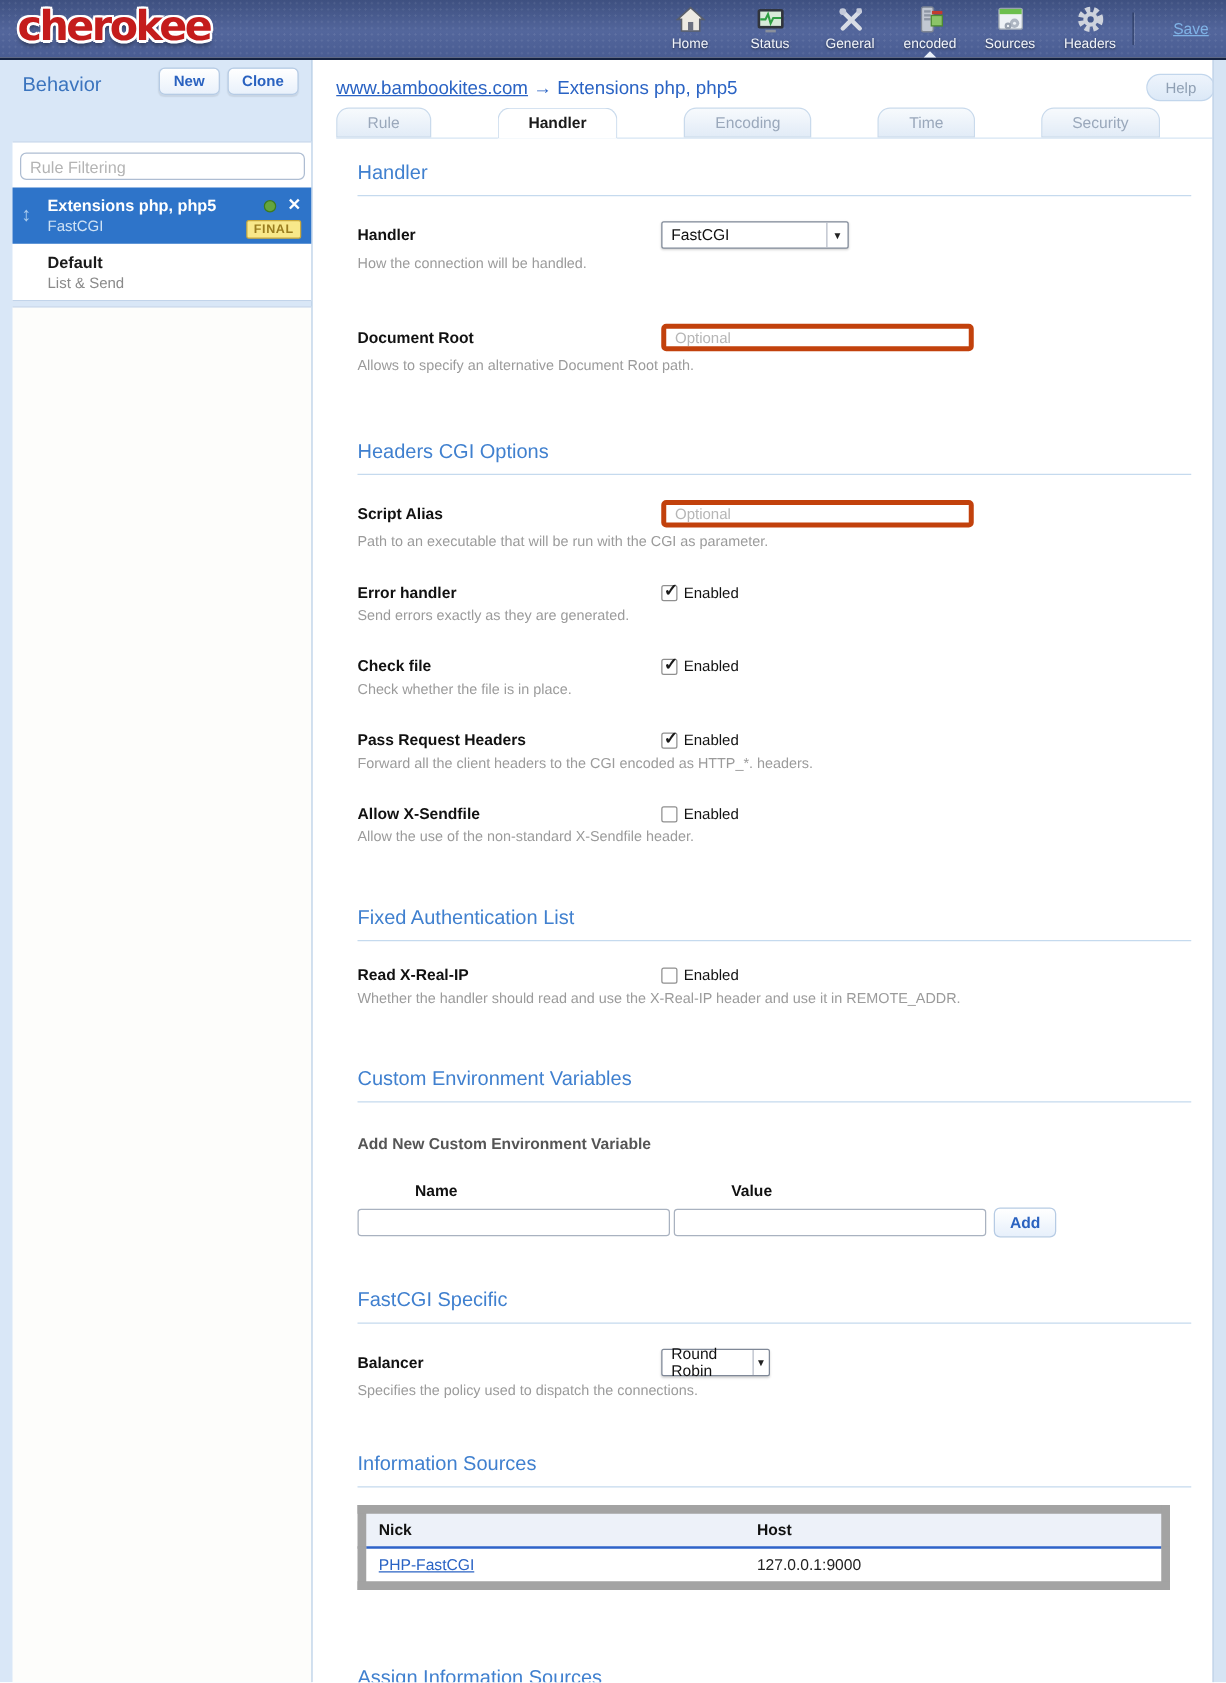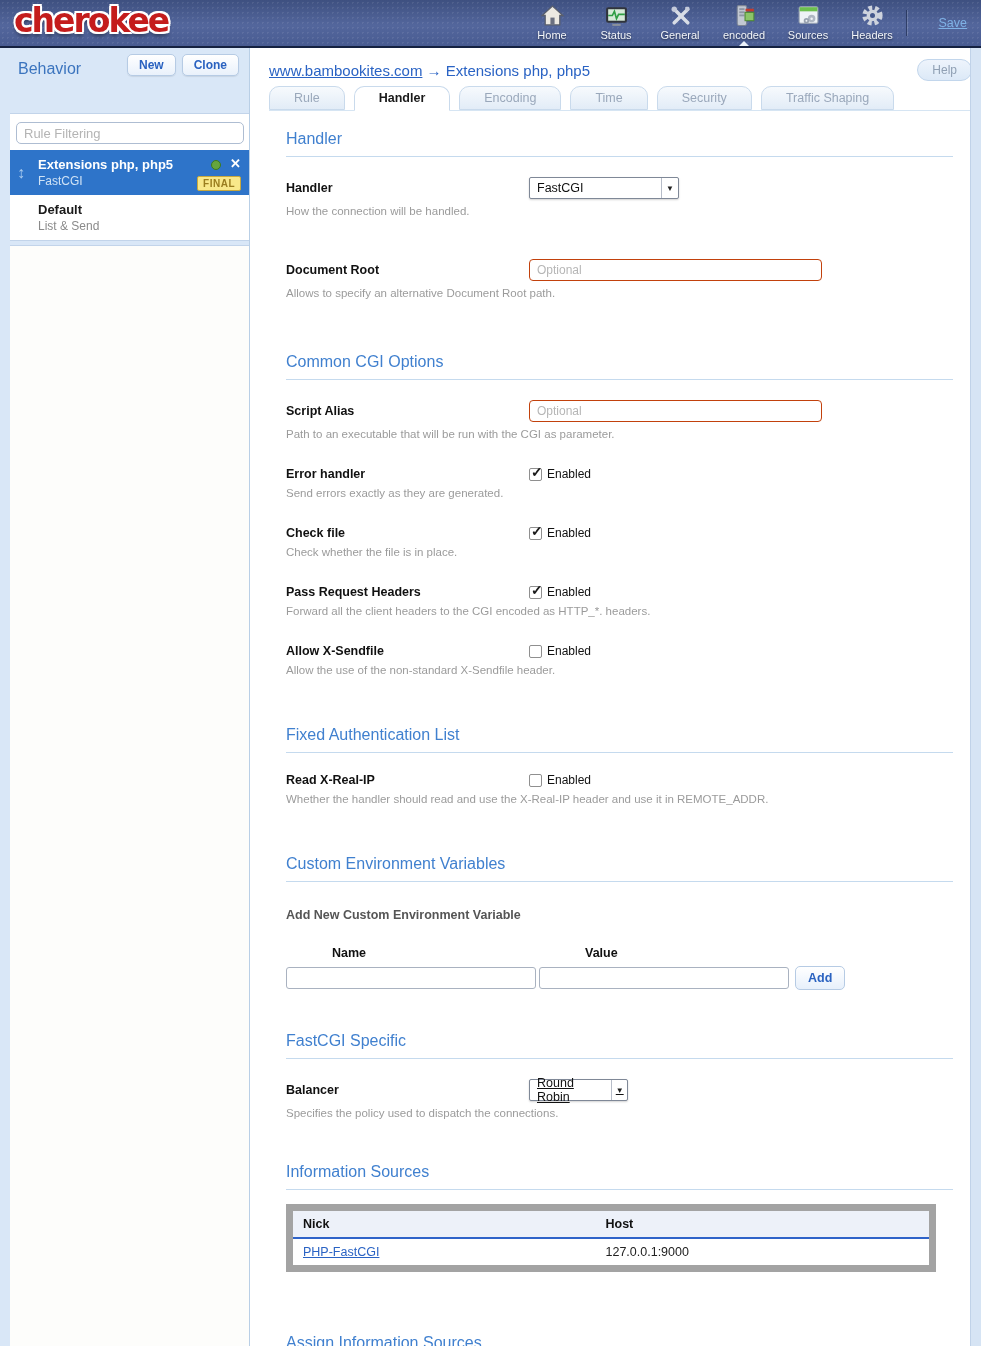--- a/index.html
+++ b/index.html
@@ -73,21 +73,21 @@
   .gutter { position:absolute; right:0; top:48px; width:11px; bottom:0; background:#d6e4f4; border-left:1px solid #c0d2e8; }
 
   .crumb { padding:14px 0 0 18px; font-size:15px; color:#2a63c4; }
   .crumb a { color:#2a63c4; text-decoration:underline; cursor:pointer; }
   .help-btn {
     position:absolute; right:-2px; top:11px; font-size:12px; color:#90a0b4;
     background:linear-gradient(#eef4fc,#dcE9f7); border:1px solid #c2d6ec; border-radius:11px;
     padding:3px 14px; cursor:pointer; font-family:"Liberation Sans", sans-serif;
   }
 
-  .tabs { display:flex; margin:7px 0 0 18px; height:25px; border-bottom:1px solid #d6e5f3; }
+  .tabs { display:flex; margin:7px 0 0 18px; height:25px; border-bottom:1px solid #d6e5f3;gap:44px; }
   .tab {
     padding:0 24px; line-height:23px; font-size:12.5px; color:#9aa8bb; cursor:pointer;
     background:linear-gradient(#f7fafd,#e2ecf7); border:1px solid #c9daec;
     border-radius:10px 10px 0 0; margin-right:9px;
   }
   .tab.active { background:#fff; color:#1a1a1a; font-weight:bold; border-bottom:1px solid #fff; margin-bottom:-1px; z-index:2; }
 
   .content { padding:0 17px 0 35px; }
   .sec-head { font-size:16px; color:#4080cf; padding-bottom:8px; border-bottom:1px solid #c5daee; font-weight:normal; }
 
@@ -95,24 +95,24 @@
   .flabel { width:243px; font-size:12.5px; font-weight:bold; color:#111; flex:none; }
   .caption { font-size:11.5px; color:#9b9b9b; margin-top:6px; }
 
   .select {
     display:inline-flex; align-items:center; justify-content:space-between;
     border:1px solid #7f8897; border-radius:2px; background:#fff; height:22px;
     padding-left:7px; font-size:12.5px; color:#111; cursor:pointer; box-shadow:0 1px 2px rgba(0,0,0,.18);
   }
   .select .arrow { width:17px; align-self:stretch; border-left:1px solid #b6bcc8; display:flex; align-items:center; justify-content:center; font-size:8px; color:#222; margin-left:8px; }
   .sel-handler { width:150px; }
-  .sel-balancer { width:99px;text-decoration:underline; }
+  .sel-balancer { width:87px; }
 
   .opt-input {
-    width:293px; height:22px; border:1px solid #c2410c; border-radius:4px; padding:0 7px;
+    width:250px; height:22px; border:4px solid #c2410c; border-radius:4px; padding:0 7px;
     font-size:12px; color:#444; font-family:"Liberation Sans", sans-serif;
   }
   .opt-input::placeholder { color:#b6b6b6; }
 
   .cbox { position:relative; width:13px; height:13px; border:1px solid #8f8f8f; border-radius:2px; background:#fff; margin-right:5px; flex:none; cursor:pointer; }
   .cbox .checkmark { display:none; position:absolute; left:1px; top:-5px; font-size:14px; font-weight:bold; color:#1a1a1a; }
   .cbox.checked .checkmark { display:block; }
   .enabled-txt { font-size:12px; color:#111; }
 
   .env-sub { margin-top:26px; font-size:12.5px; font-weight:bold; color:#555; }
@@ -299,21 +299,21 @@
         </div>
       </div>
       <div class="caption">How the connection will be handled.</div>
 
       <div class="frow mt-doc">
         <div class="flabel">Document Root</div>
         <input class="opt-input" placeholder="Optional" style="">
       </div>
       <div class="caption">Allows to specify an alternative Document Root path.</div>
 
-      <h2 class="sec-head mt-sec">Common CGI Options</h2>
+      <h2 class="sec-head mt-sec">Headers CGI Options</h2>
 
       <div class="frow mt-row">
         <div class="flabel">Script Alias</div>
         <input class="opt-input" placeholder="Optional" style="">
       </div>
       <div class="caption">Path to an executable that will be run with the CGI as parameter.</div>
 
       <div class="frow mt-chk">
         <div class="flabel">Error handler</div>
         <span class="cbox checked">

